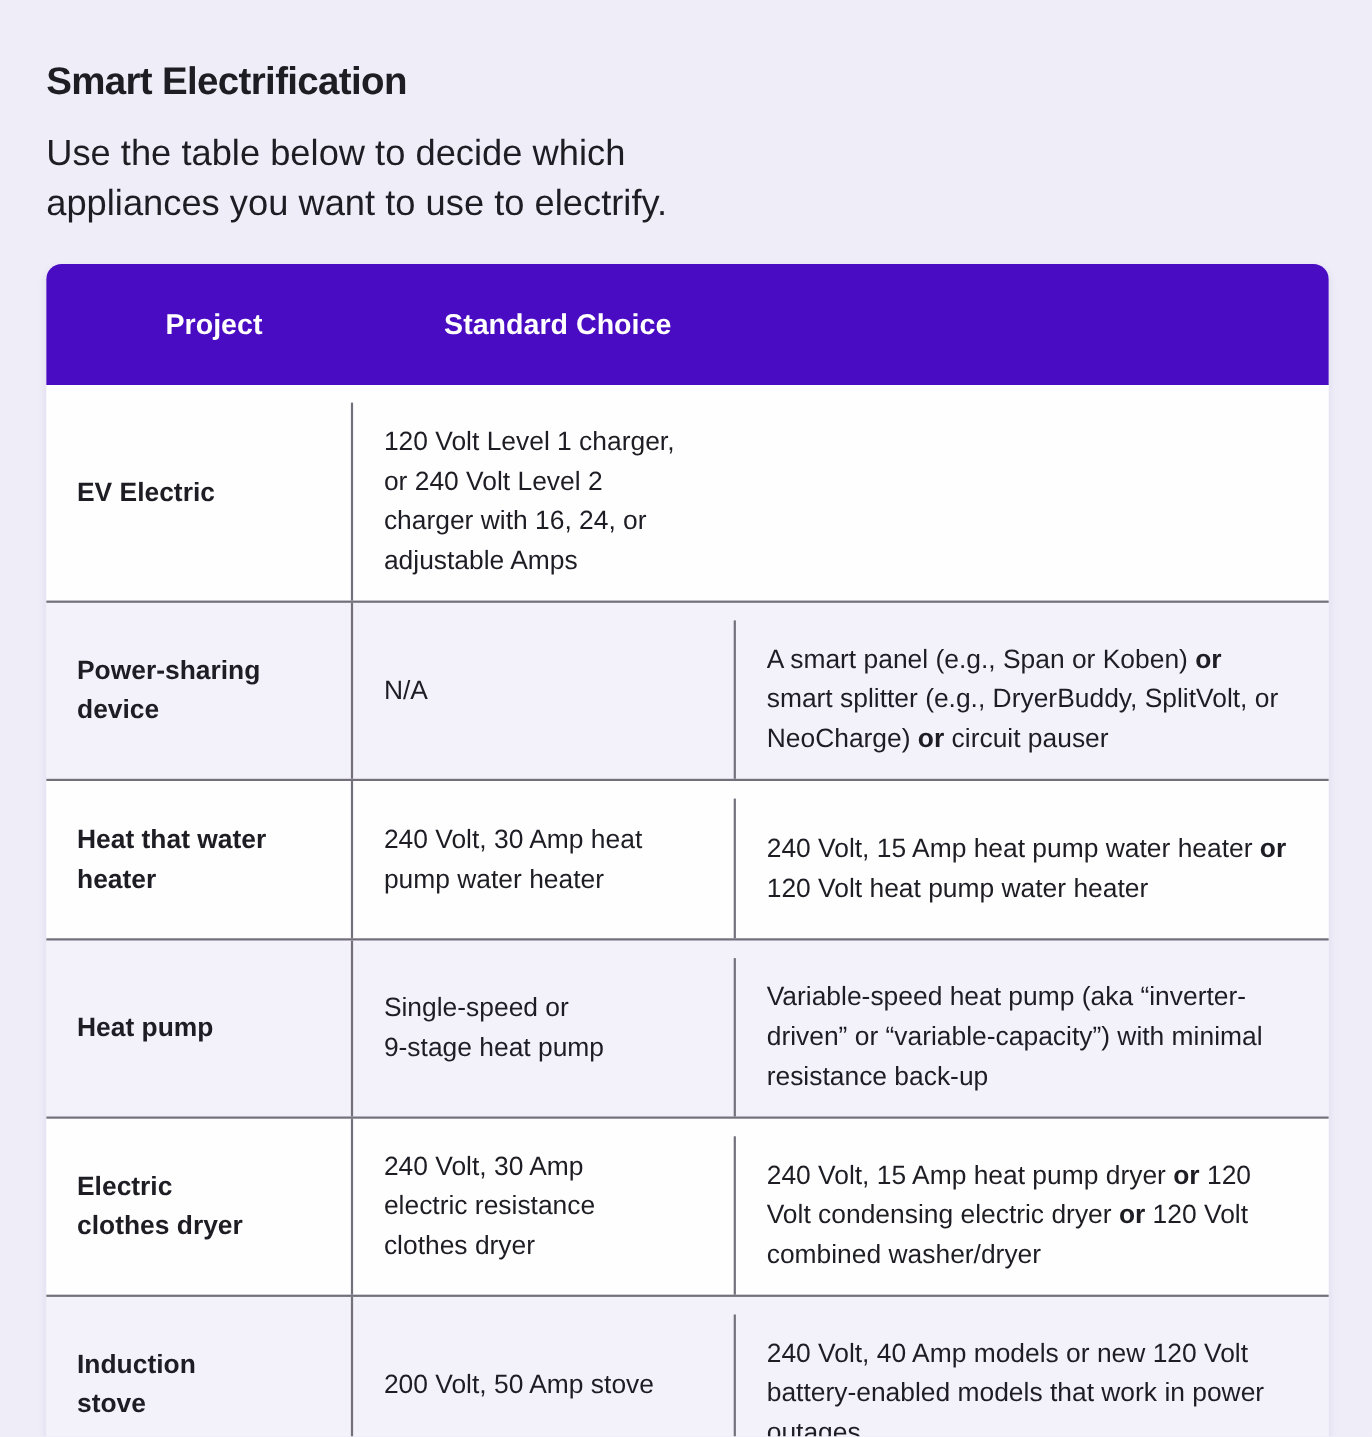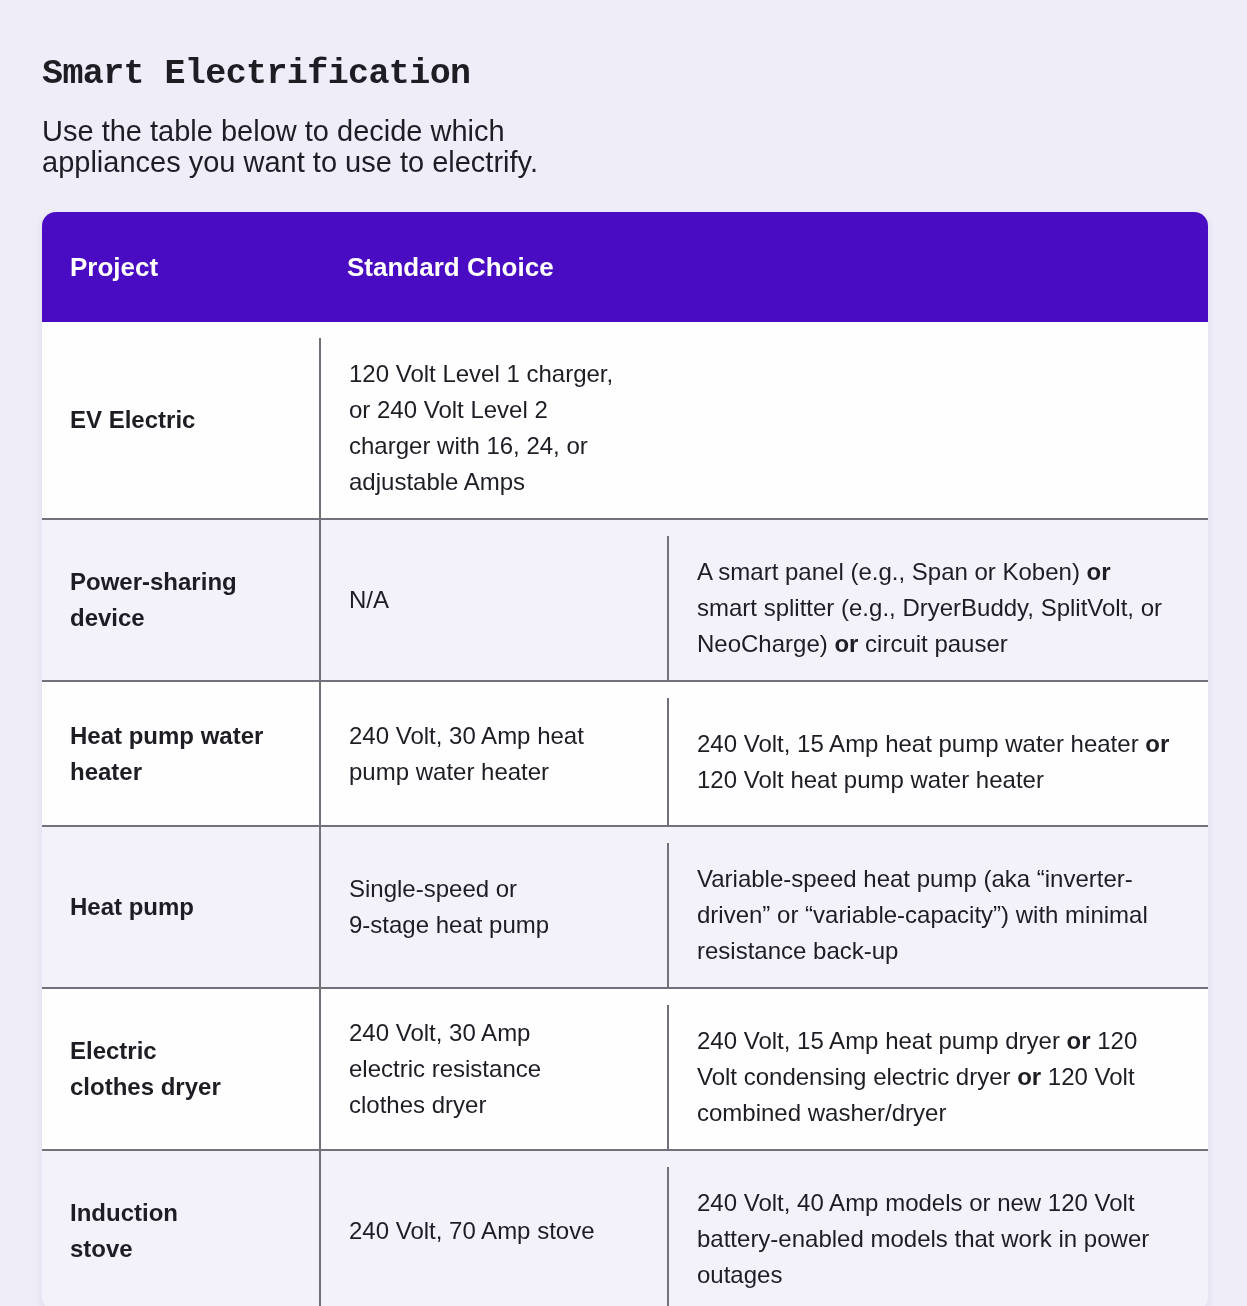--- a/index.html
+++ b/index.html
@@ -23,26 +23,25 @@
     height: 1306px;
     background: var(--page-bg);
     overflow: hidden;
   }
   .content { padding: 54px 39px 0 42px; }
   .title {
     font-size: 35px;
     font-weight: bold;
     letter-spacing: -0.6px;
     color: var(--text);
-    font-family: Liberation Mono, monospace;
   }
   .subtitle {
     margin-top: 22px;
-    font-size: 29px;
-    line-height: 31px;
+    font-size: 33px;
+    line-height: 45px;
     white-space: pre-line;
     color: var(--text);
   }
   .table {
     margin-top: 34px;
     width: 1166px;
     border-radius: 14px;
     overflow: hidden;
     box-shadow: 0 3px 8px rgba(70, 50, 140, 0.10);
   }
@@ -51,20 +50,21 @@
     grid-template-columns: 277px 348px 541px;
     height: 110px;
     align-items: center;
     background: var(--header-bg);
   }
   .th {
     padding-left: 28px;
     font-size: 26px;
     font-weight: bold;
     color: var(--header-text);
+    text-align: center;
   }
   .trow {
     display: grid;
     grid-template-columns: 277px 348px 541px;
     min-height: 145px;
     background: var(--row-bg);
   }
   .trow.alt { background: var(--row-alt-bg); }
   .trow + .trow { border-top: 2px solid var(--grid-line); }
   .cell {
@@ -114,21 +114,21 @@
           </div>
           <div class="trow alt">
             <div class="cell c1"><div>Power-sharing
 device</div></div>
             <div class="cell c2"><div>N/A</div></div>
             <div class="cell c3">
               <div>A smart panel (e.g., Span or Koben) <b>or</b> smart splitter (e.g., DryerBuddy, SplitVolt, or NeoCharge) <b>or</b> circuit pauser</div>
             </div>
           </div>
           <div class="trow">
-            <div class="cell c1"><div>Heat pump water
+            <div class="cell c1"><div>Heat that water
 heater</div></div>
             <div class="cell c2"><div>240 Volt, 30 Amp heat
 pump water heater</div></div>
             <div class="cell c3">
               <div>240 Volt, 15 Amp heat pump water heater <b>or</b> 120 Volt heat pump water heater</div>
             </div>
           </div>
           <div class="trow alt">
             <div class="cell c1"><div>Heat pump</div></div>
             <div class="cell c2"><div>Single-speed or
@@ -143,21 +143,21 @@
             <div class="cell c2"><div>240 Volt, 30 Amp
 electric resistance
 clothes dryer</div></div>
             <div class="cell c3">
               <div>240 Volt, 15 Amp heat pump dryer <b>or</b> 120 Volt condensing electric dryer <b>or</b> 120 Volt combined washer/dryer</div>
             </div>
           </div>
           <div class="trow alt">
             <div class="cell c1"><div>Induction
 stove</div></div>
-            <div class="cell c2"><div>240 Volt, 70 Amp stove</div></div>
+            <div class="cell c2"><div>200 Volt, 50 Amp stove</div></div>
             <div class="cell c3">
               <div>240 Volt, 40 Amp models or new 120 Volt battery-enabled models that work in power outages</div>
             </div>
           </div>
         </div>
     </div>
   </div>
 </div>
 
 </body></html>

